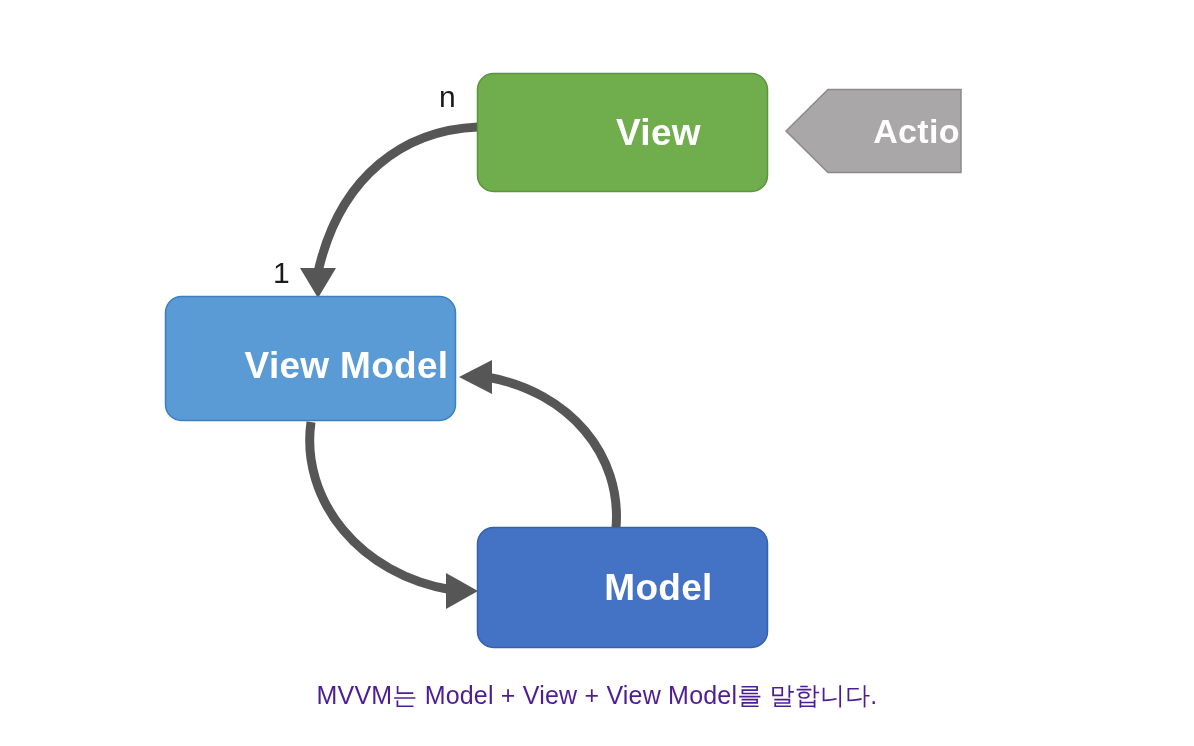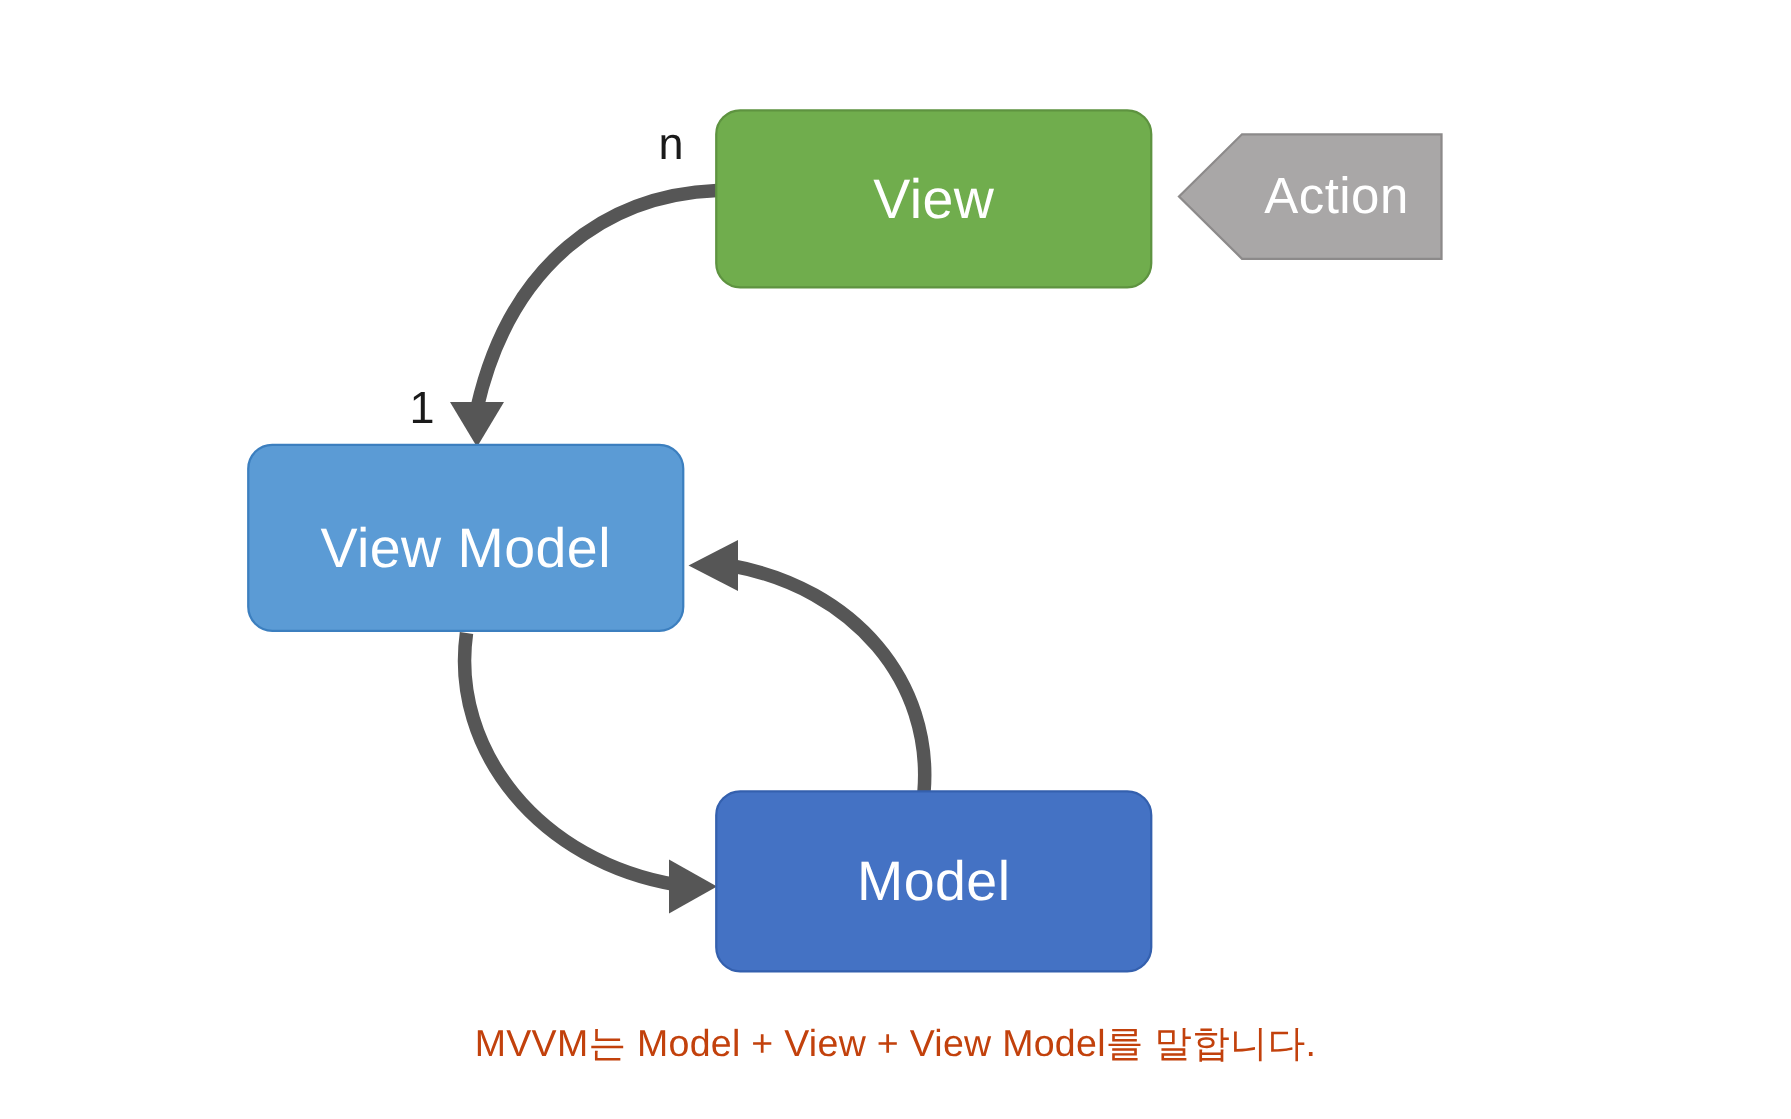--- a/index.html
+++ b/index.html
@@ -25,24 +25,25 @@
     width: 1194px;
     height: 746px;
   }
   .node-label {
     position: absolute;
     display: flex;
     align-items: center;
     justify-content: center;
     color: #ffffff;
     font-family: "Liberation Sans", "DejaVu Sans", sans-serif;
-    font-weight: 400;
+    font-weight: 700;
     letter-spacing: 0.3px;
     pointer-events: none;
     white-space: nowrap;
+    margin-left: 36px;
   }
   
   #view-box {
     left: 477px; top: 73px; width: 291px; height: 119px;
     font-size: 37px;
   }
   
   #view-model-box {
     left: 165px; top: 296px; width: 291px; height: 139px;
     font-size: 37px;
@@ -70,21 +71,21 @@
   }
   #label-n { left: 439px; top: 82px; }
   #label-1 { left: 273px; top: 258px; }
 
   #caption {
     position: absolute;
     left: 0;
     top: 679px;
     width: 1194px;
     text-align: center;
-    color: #c2410c;
+    color: #4c1d95;
     font-family: "Liberation Sans", "DejaVu Sans", sans-serif;
     font-size: 25px;
     letter-spacing: 0.2px;
   }
 </style>
 </head>
 <body>
 
 <div id="canvas">
 

